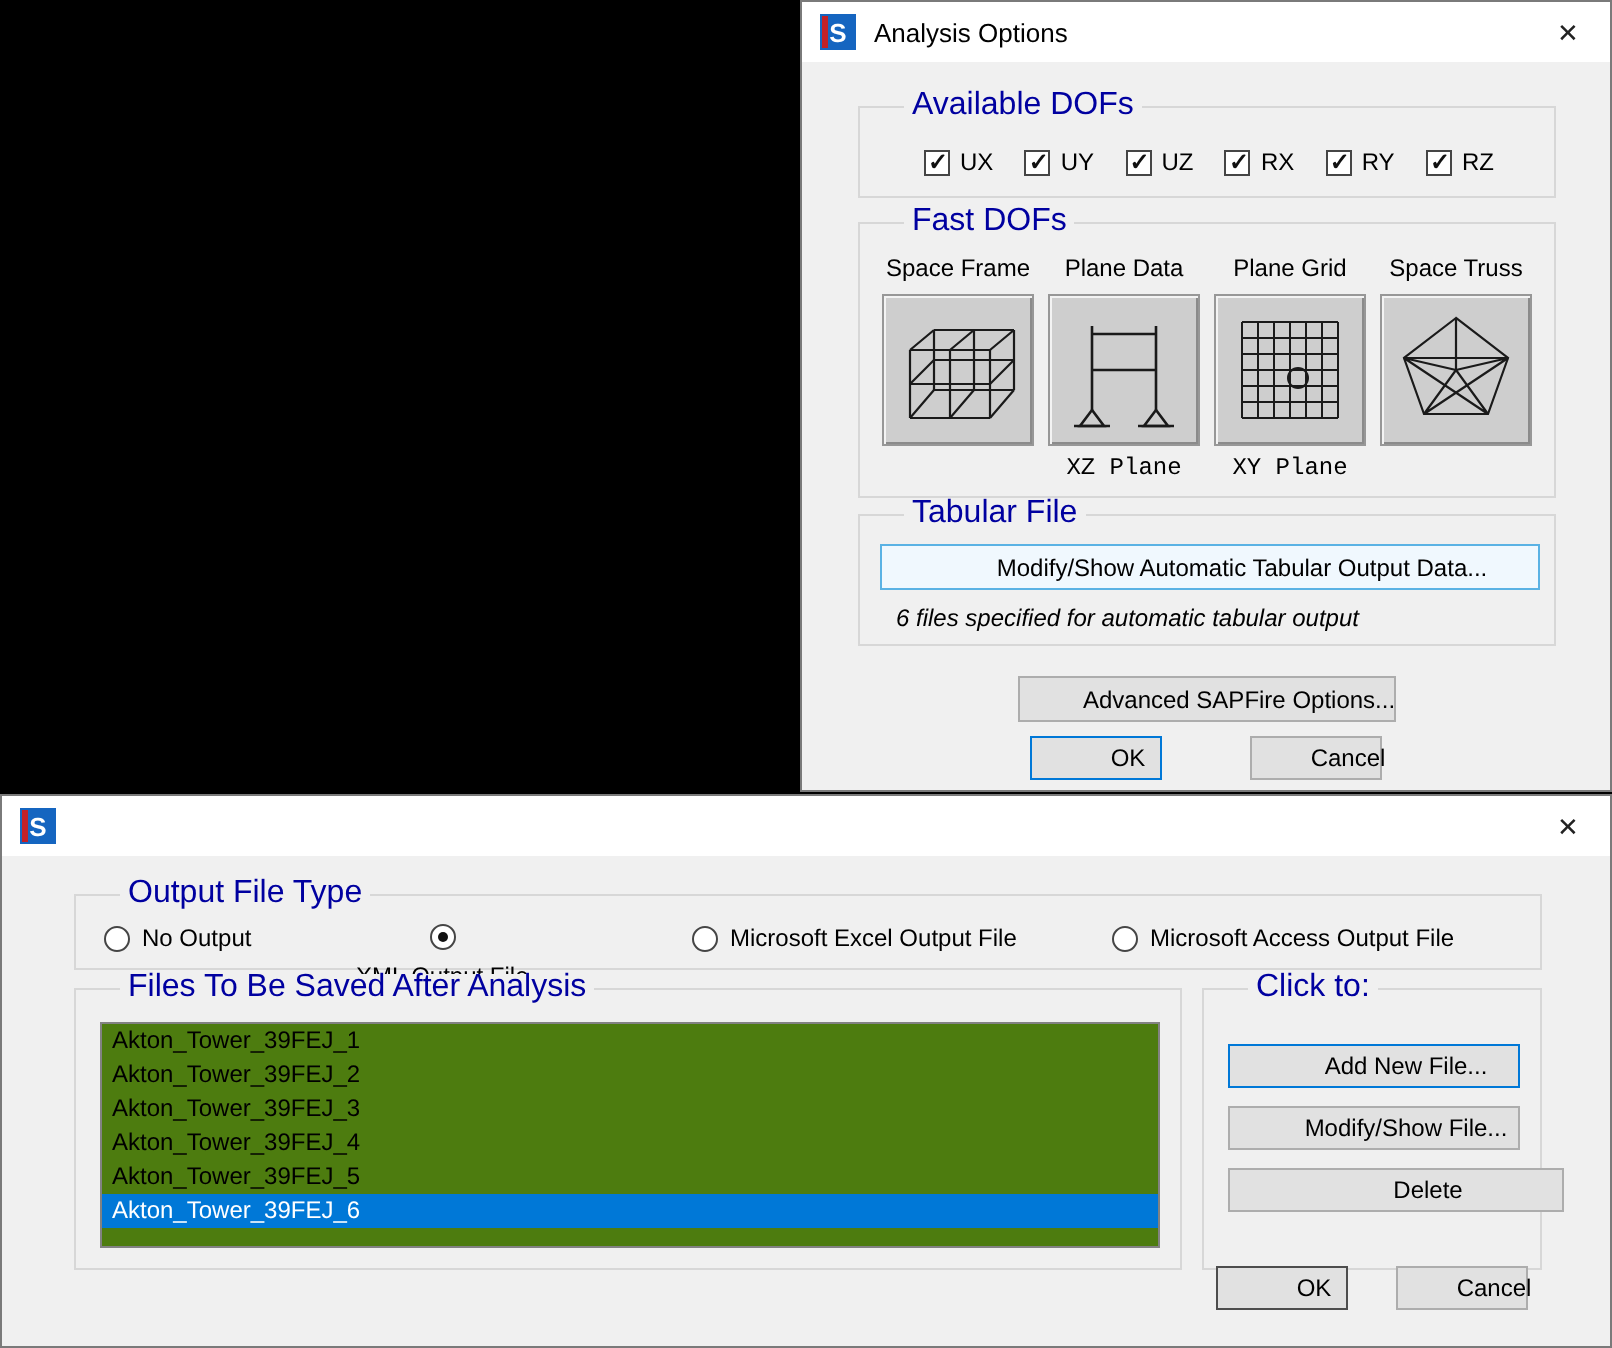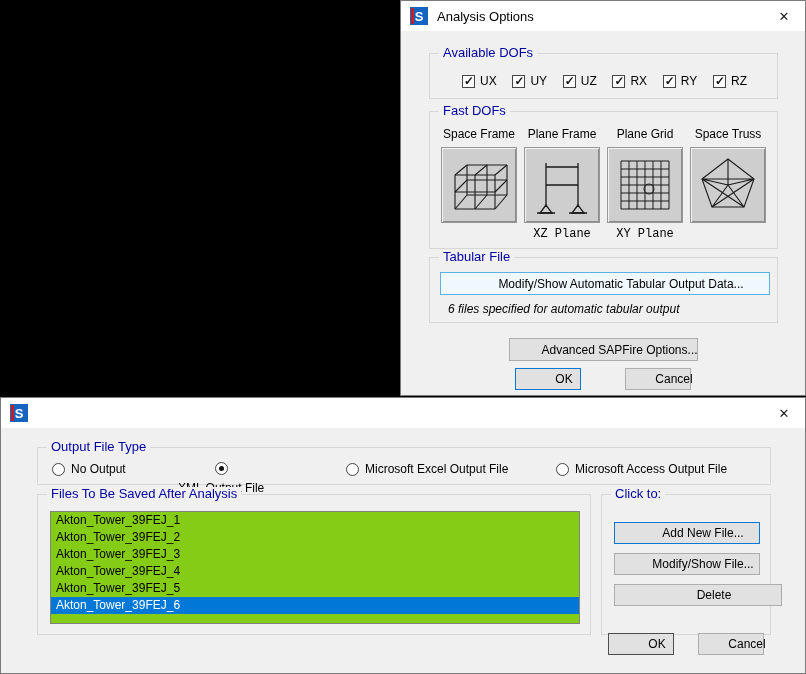--- a/index.html
+++ b/index.html
@@ -16,22 +16,22 @@
     position:relative; flex:0 0 18px;
   }
   .app-icon::before { content:""; position:absolute; left:1px; top:1px; bottom:1px; width:3px; background:#c22026; }
   .title-text { margin-left:9px; font-size:13px; white-space:nowrap; }
   .close-btn {
     position:absolute; right:0; top:0; width:42px; height:100%;
     display:flex; align-items:center; justify-content:center; font-size:13px; color:#222; cursor:default;
   }
   .groupbox { position:absolute; border:1px solid #d7d7d7; }
   .gb-label {
-    position:absolute; top:-8px; left:9px; background:#f0f0f0; padding:0 4px;
-    font-size:13px; color:#0000a0; white-space:nowrap; line-height:14px;
+    position:absolute; top:-8px; left:22px; background:#f0f0f0; padding:0 4px;
+    font-size:16px; color:#0000a0; white-space:nowrap; line-height:14px;
   }
   
   .cb-row { display:flex; justify-content:space-between; padding:20px 30px 0 32px; }
   .cb-item { display:flex; align-items:center; gap:5px; font-size:12px; }
   .checkbox { width:13px; height:13px; border:1px solid #454545; background:#fff; position:relative; flex:0 0 13px; }
   .checkbox.checked::after { content:"\2713"; position:absolute; left:1px; top:-2px; font-size:12px; font-weight:bold; color:#111; }
   
   .radio-item { position:absolute; top:14px; display:flex; align-items:center; gap:6px; font-size:12px; white-space:nowrap; }
   .radio { width:13px; height:13px; border:1px solid #454545; border-radius:50%; background:#fff; position:relative; flex:0 0 13px; }
   .radio.selected::after { content:""; position:absolute; left:3px; top:3px; width:5px; height:5px; border-radius:50%; background:#111; }
@@ -47,21 +47,21 @@
   .fast-row { display:flex; justify-content:space-between; padding:15px 9px 0 9px; }
   .fast-col { width:80px; display:flex; flex-direction:column; align-items:center; }
   .fast-header { height:20px; font-size:12px; white-space:nowrap; }
   .fast-btn {
     width:76px; height:76px; background:#cecece; border:1px solid #979797;
     box-shadow: inset 1px 1px 0 #f3f3f3, inset -1px -1px 0 #8b8b8b;
     display:flex; align-items:center; justify-content:center; padding:0;
   }
   .fast-sub { height:18px; padding-top:4px; font-size:12px; white-space:nowrap;font-family:Liberation Mono, monospace; }
   
-  .listbox { position:absolute; background:#84cc16; border:1px solid #828282; overflow:hidden; }
+  .listbox { position:absolute; background:#4d7c0f; border:1px solid #828282; overflow:hidden; }
   .list-item { height:17px; line-height:17px; padding-left:5px; font-size:12px; white-space:nowrap; }
   .list-item.selected { background:#0078d7; color:#fff; }
   .status-text { position:absolute; font-size:12px; white-space:nowrap; }
   svg { display:block; }
 </style>
 </head>
 <body>
 
 <div class="dialog" style="left:400px; top:0; width:406px; height:396px;">
   <div class="titlebar">
@@ -114,21 +114,21 @@
               <path d="M20 12 H60 M20 27 H60 M20 42 H60 M20 12 V42 M40 12 V42 M60 12 V42"></path>
               <path d="M8 22 H48 M8 39 H48 M8 56 H48 M8 22 V56 M28 22 V56 M48 22 V56"></path>
               <path d="M8 22 L20 12 M28 22 L40 12 M48 22 L60 12 M8 39 L20 27 M48 39 L60 27 M8 56 L20 42 M28 56 L40 42 M48 56 L60 42"></path>
             </g>
           </svg>
         </button>
         <div class="fast-sub"></div>
       </div>
 
       <div class="fast-col">
-        <div class="fast-header">Plane Frame</div>
+        <div class="fast-header">Plane Data</div>
         <button class="fast-btn" style="position:static;">
           <svg viewBox="0 0 64 64" width="64" height="64">
             <g stroke="#1a1a1a" stroke-width="1.3" fill="none">
               <path d="M16 10 V52 M48 10 V52 M16 14 H48 M16 32 H48"></path>
               <path d="M16 52 L10 60 H22 Z M48 52 L42 60 H54 Z"></path>
               <path d="M7 60 H25 M39 60 H57"></path>
             </g>
           </svg>
         </button>
         <div class="fast-sub">XZ Plane</div>

